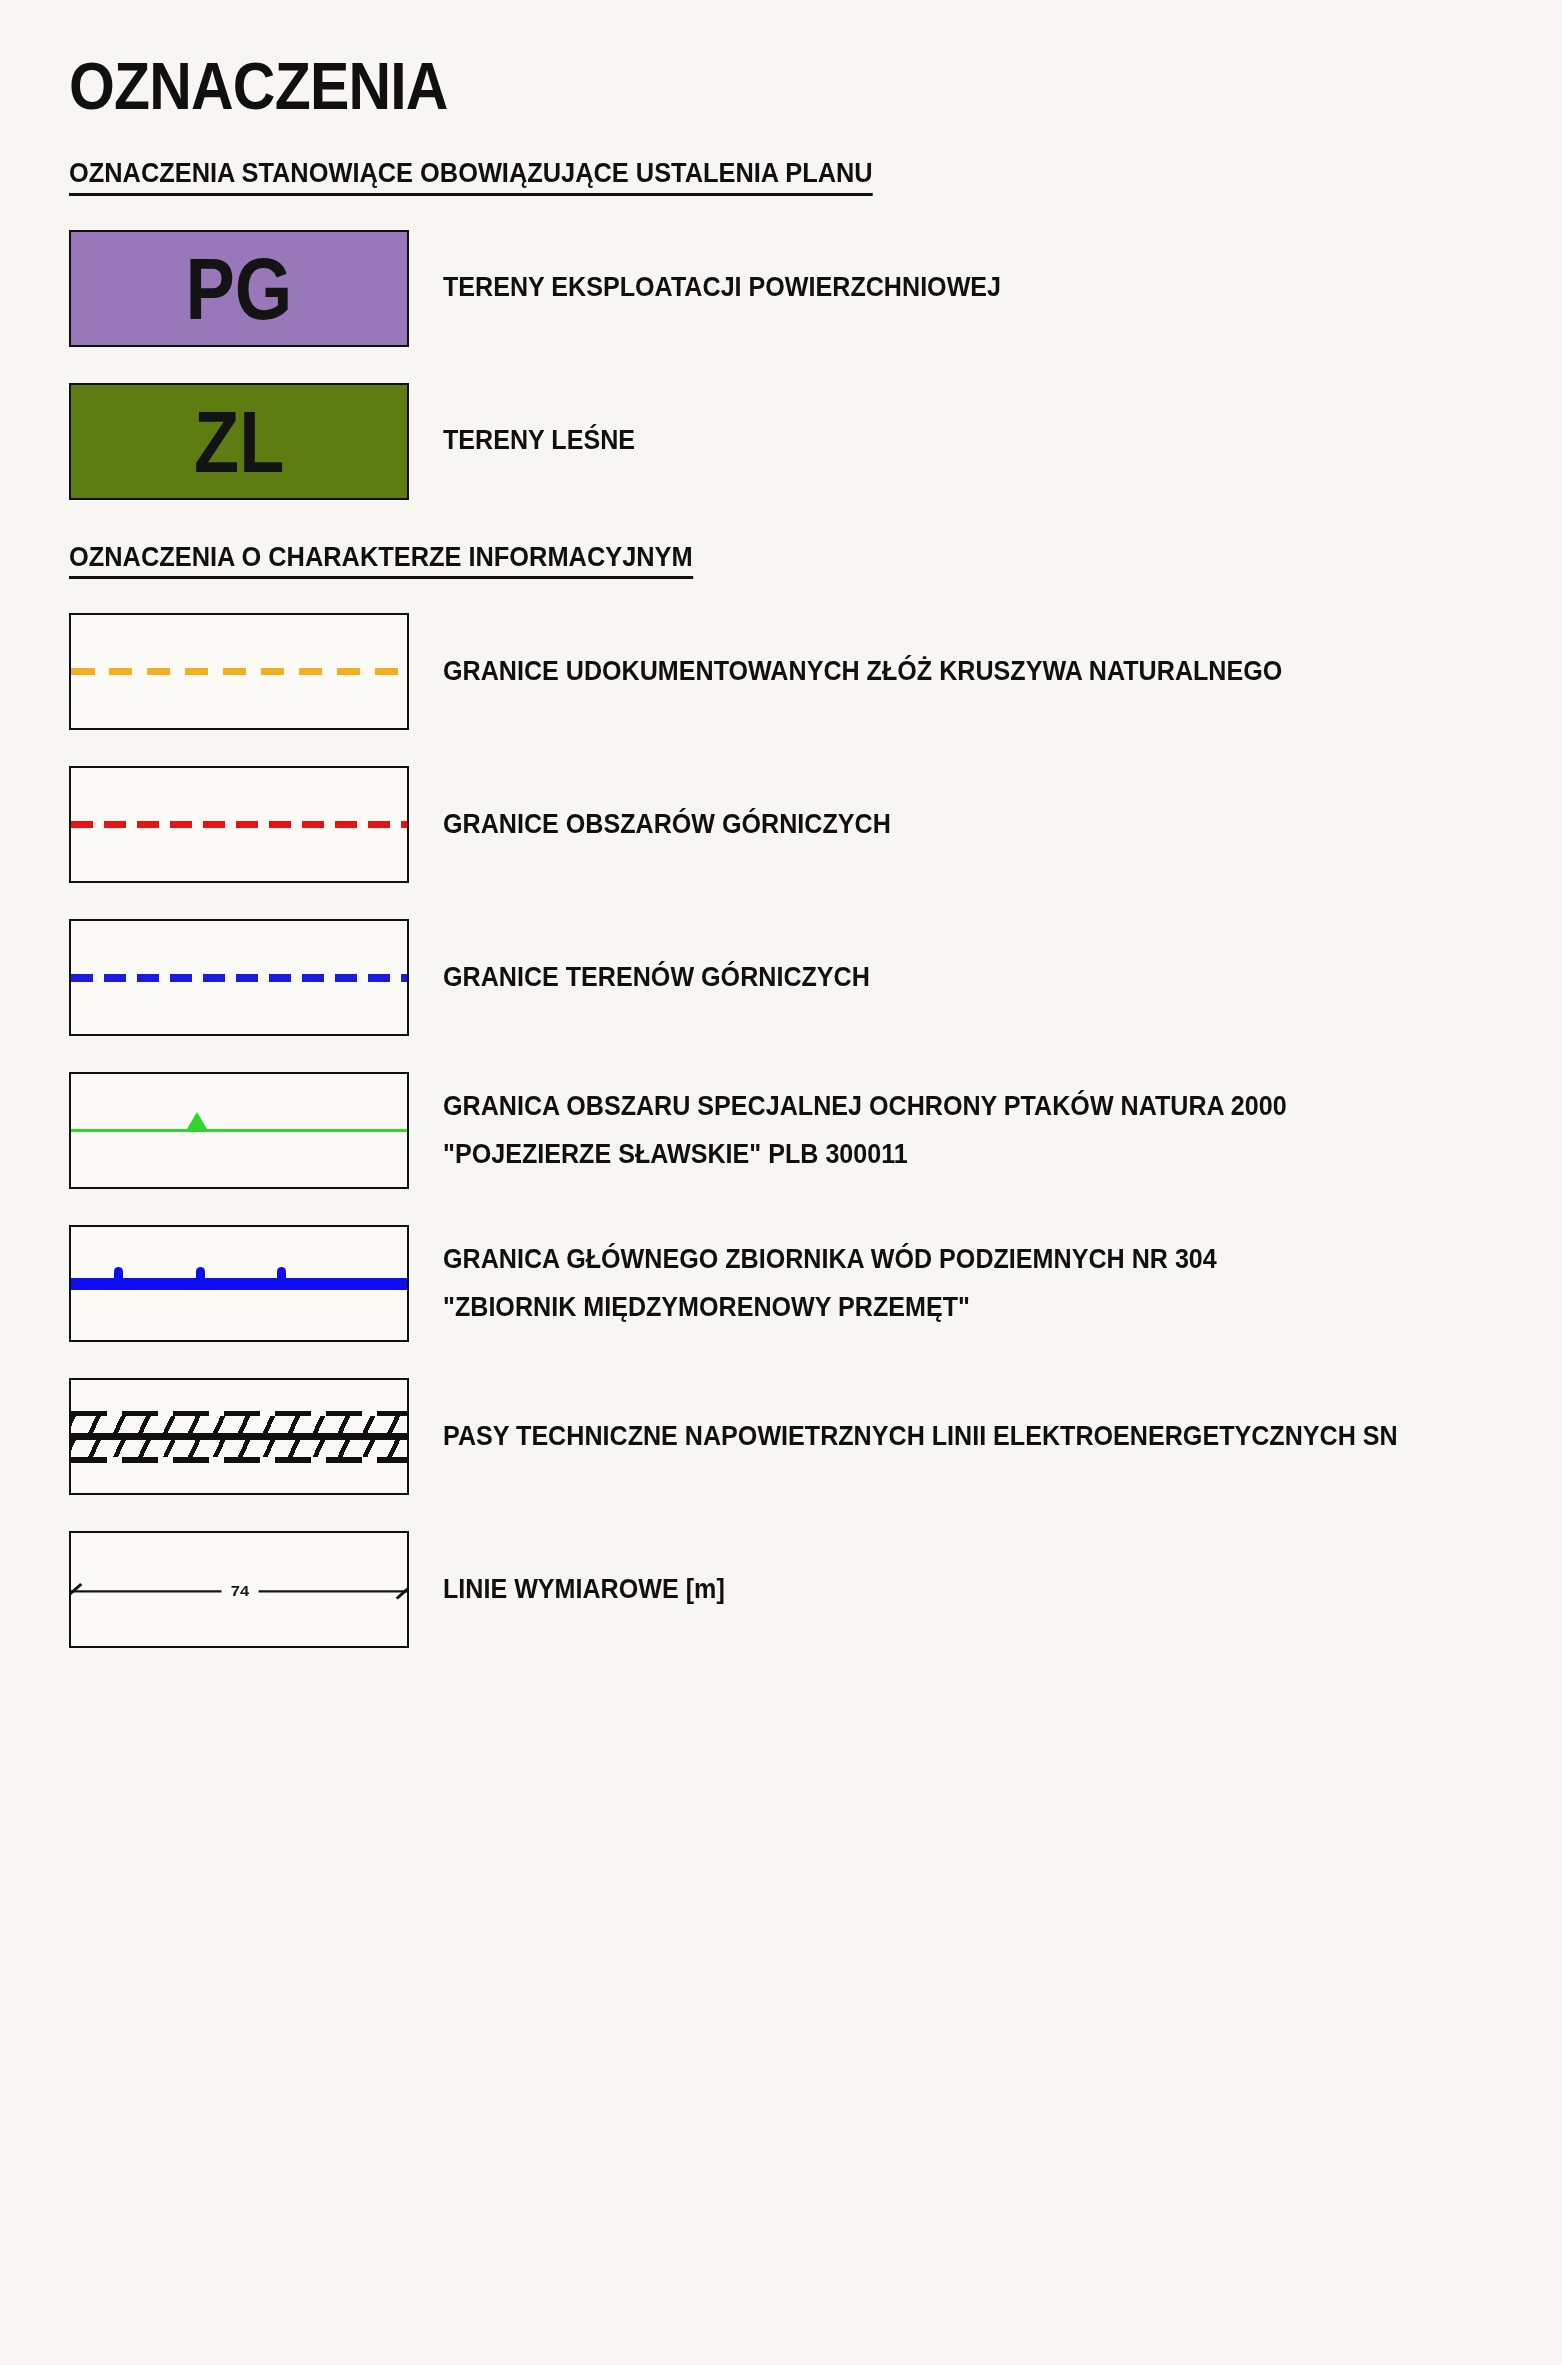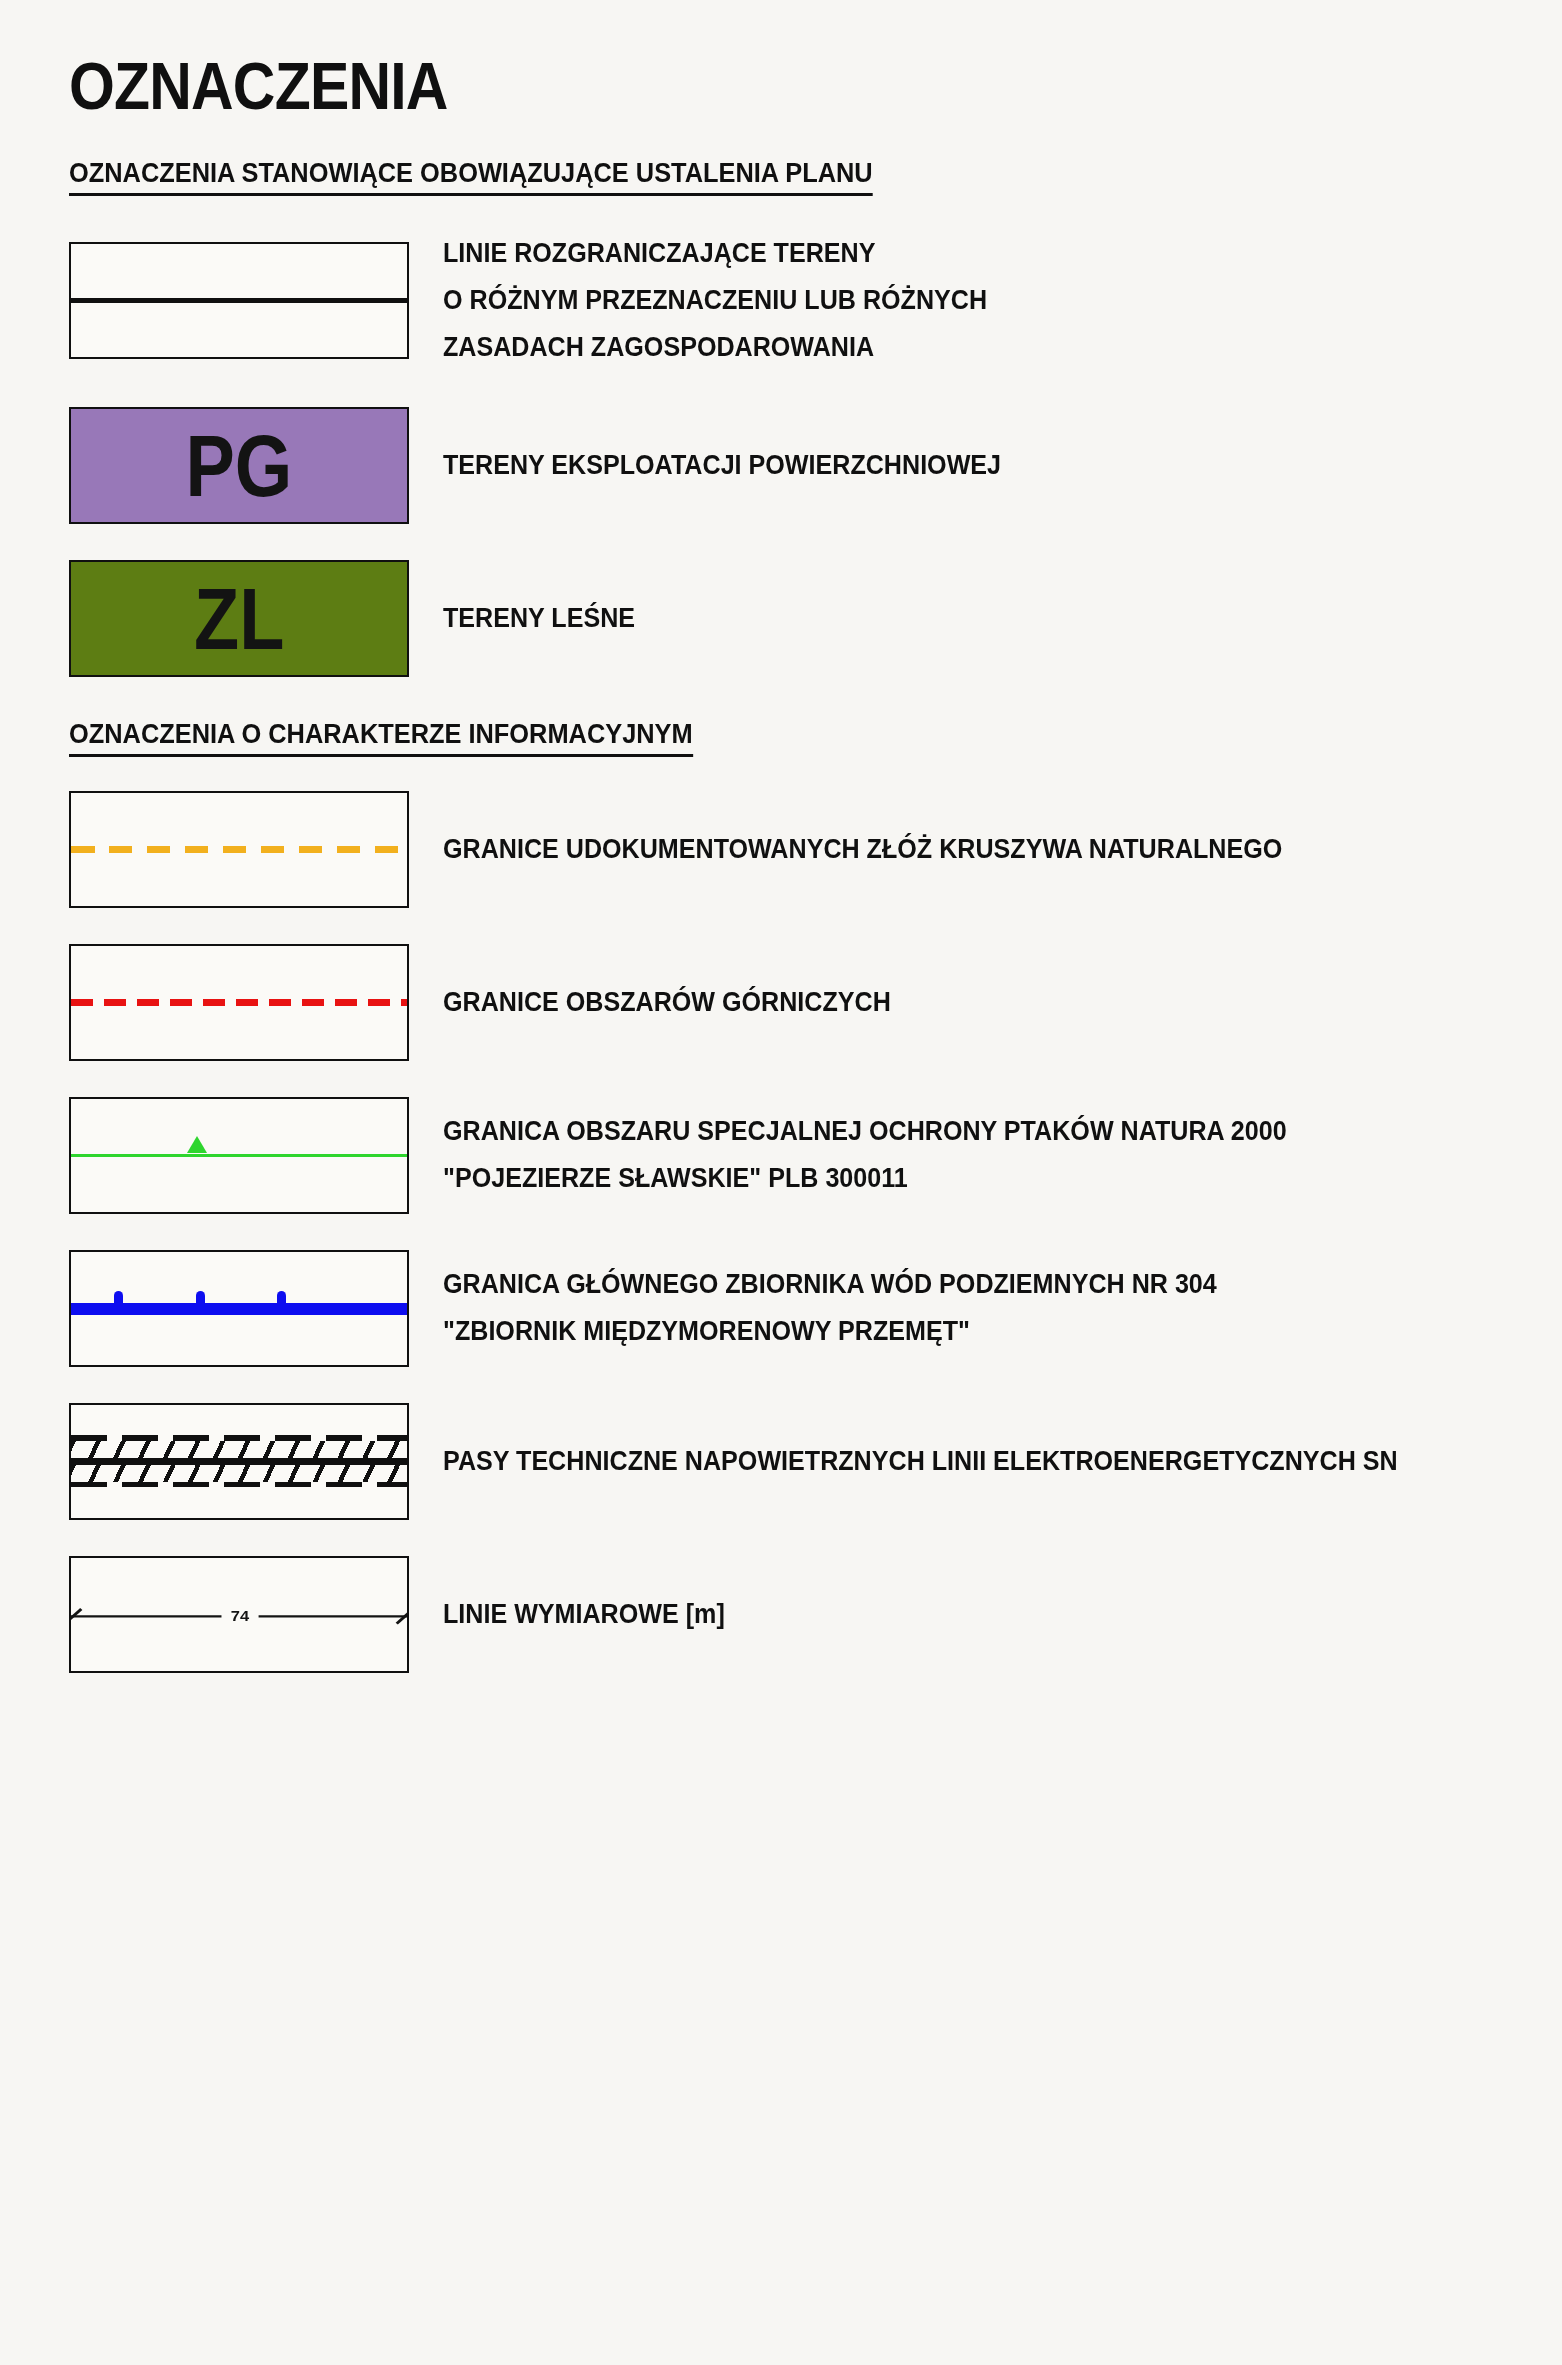--- a/index.html
+++ b/index.html
@@ -65,30 +65,20 @@
 
 <div class="page">
 
   <h1 class="title">OZNACZENIA</h1>
 
   <div>
     <div class="sec-heading">OZNACZENIA STANOWIĄCE OBOWIĄZUJĄCE USTALENIA PLANU</div>
   </div>
 
 
-  <div class="row">
-    <div class="symbox">
-      <div class="sym-solid" style="--c: #101010;"></div>
-    </div>
-    <div class="label">
-      <span>LINIE ROZGRANICZAJĄCE TERENY</span>
-      <span>O RÓŻNYM PRZEZNACZENIU LUB RÓŻNYCH</span>
-      <span>ZASADACH ZAGOSPODAROWANIA</span>
-    </div>
-  </div>
 
 
   <div class="row">
     <div class="symbox">
       <div class="swatch" style="--c: #9878b8;">
         <span class="code">PG</span>
       </div>
     </div>
     <div class="label">
       <span>TERENY EKSPLOATACJI POWIERZCHNIOWEJ</span>
@@ -121,20 +111,28 @@
 
   <div class="row">
     <div class="symbox">
       <div class="sym-dash-red" style="--c: #e81212;"></div>
     </div>
     <div class="label">
       <span>GRANICE OBSZARÓW GÓRNICZYCH</span>
     </div>
   </div>
 
+  <div class="row">
+    <div class="symbox">
+      <div class="sym-dash-blue" style="--c: #1c1ce0;"></div>
+    </div>
+    <div class="label">
+      <span>GRANICE TERENÓW GÓRNICZYCH</span>
+    </div>
+  </div>
 
   <div class="row">
     <div class="symbox">
       <div class="sym-greenline" style="--c: #2ed52e;"></div>
       <div class="tri tri-small" style="--c: #2ed52e;"></div>
     </div>
     <div class="label">
       <span>GRANICA OBSZARU SPECJALNEJ OCHRONY PTAKÓW NATURA 2000</span>
       <span>"POJEZIERZE SŁAWSKIE" PLB 300011</span>
     </div>

